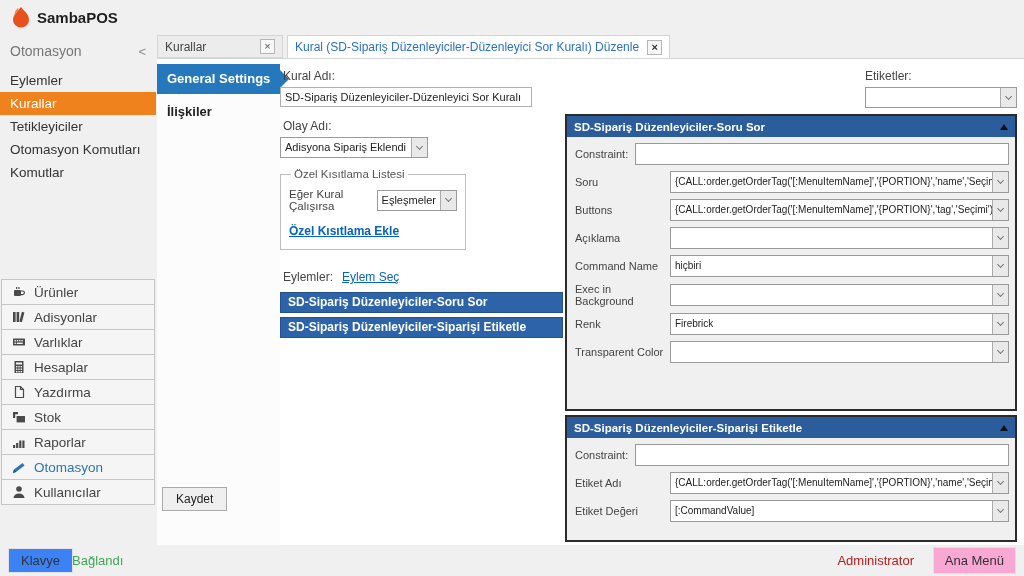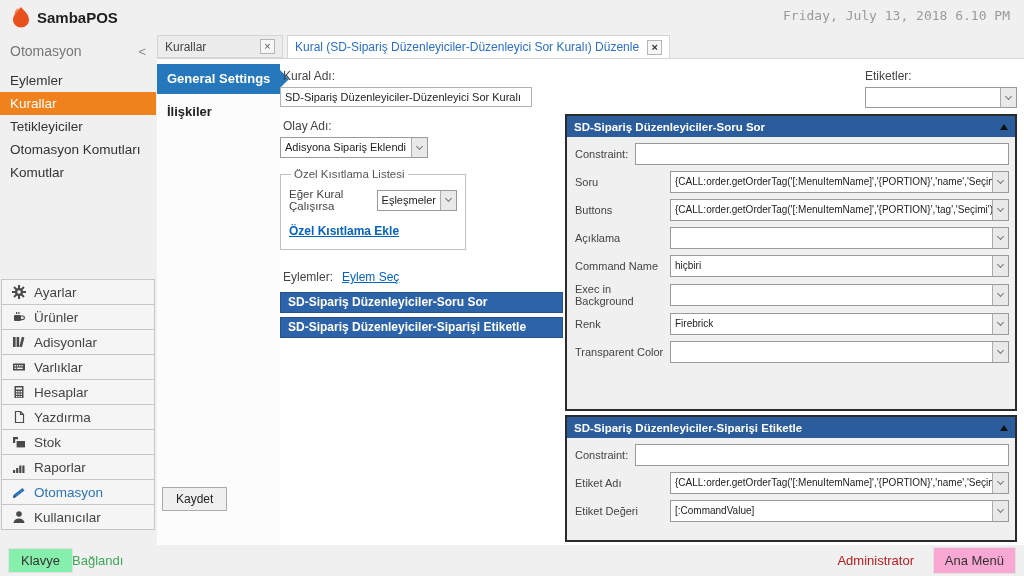--- a/index.html
+++ b/index.html
@@ -74,21 +74,21 @@
   .prow { display:flex; align-items:center; padding:6px 6px 0 6px; }
   .prow .lbl { font-size:11px; color:#444; flex:none; width:97px; padding-left:2px; }
   .prow .lbl-sm { width:62px; }
   .prow .ctrl { flex:1; min-width:0; }
   .p-txt { width:100%; height:22px; border:1px solid #9a9a9a; font-size:11px; padding:0 4px; font-family:"Liberation Sans", sans-serif; background:#fff; }
   .p-combo { height:22px; }
   .p-combo .combo-text { font-size:10px; padding-top:4px; }
 
   
   .statusbar { position:absolute; left:0; top:545px; width:1024px; height:31px; background:#f0f0f0; }
-  .kb-btn { position:absolute; left:8px; top:3px; background:#86efac; border:1px solid #e2e2e2; font-size:13px; color:#333; padding:4px 12px; font-family:"Liberation Sans", sans-serif; cursor:pointer; }
+  .kb-btn { position:absolute; left:8px; top:3px; background:#3b82f6; border:1px solid #e2e2e2; font-size:13px; color:#333; padding:4px 12px; font-family:"Liberation Sans", sans-serif; cursor:pointer; }
   .connected { position:absolute; left:72px; top:8px; font-size:13px; color:#3EA758; }
   .admin { position:absolute; right:110px; top:8px; font-size:13px; color:#b91c1c; }
   .menu-btn { position:absolute; right:8px; top:2px; background:#f9a8d4; border:1px solid #e2e2e2; font-size:13px; color:#333; padding:5px 11px; font-family:"Liberation Sans", sans-serif; cursor:pointer; }
 
   svg { display:block; }
 </style>
 </head>
 <body>
 
 <div id="app">
@@ -96,54 +96,34 @@
   <div class="top-header">
     <div class="logo">
       <span>
         <svg width="22" height="24" viewBox="0 0 22 24">
           <path d="M11 2 C14 6 19 9 19 15 A8 7.5 0 0 1 3 15 C3 10 7 7 11 2 Z" fill="#E8501E"></path>
           <path d="M8 3 C10 5 6 7 5 10 C4 7 6 5 8 3 Z" fill="#F5854A"></path>
         </svg>
       </span>
       <span class="logo-text">SambaPOS</span>
     </div>
-    <div class="datetime">Friday, July 13, 2018 6.10 PM</div>
   </div>
 
   <div class="sidebar">
     <div class="side-head">
       <span>Otomasyon</span>
       <span class="chev">&lt;</span>
     </div>
     <div class="nav-item">Eylemler</div>
     <div class="nav-item sel">Kurallar</div>
     <div class="nav-item">Tetikleyiciler</div>
     <div class="nav-item">Otomasyon Komutları</div>
     <div class="nav-item">Komutlar</div>
 
     <div class="accordion">
-      <div class="acc-row">
-        <span class="acc-ico">
-          <svg width="14" height="14" viewBox="0 0 14 14" fill="#4a4a4a">
-            <rect x="6" y="0" width="2" height="4"></rect>
-              <rect x="6" y="10" width="2" height="4"></rect>
-            <rect x="0" y="6" width="4" height="2"></rect>
-              <rect x="10" y="6" width="4" height="2"></rect>
-            <g transform="rotate(45 7 7)">
-                <rect x="6" y="0" width="2" height="4"></rect>
-                <rect x="6" y="10" width="2" height="4"></rect>
-                <rect x="0" y="6" width="4" height="2"></rect>
-                <rect x="10" y="6" width="4" height="2"></rect>
-              </g>
-            <circle cx="7" cy="7" r="4"></circle>
-              <circle cx="7" cy="7" r="1.8" fill="#f5f5f5"></circle>
-          </svg>
-        </span>
-        <span>Ayarlar</span>
-      </div>
       <div class="acc-row">
         <span class="acc-ico">
           <svg width="14" height="14" viewBox="0 0 14 14">
             <rect x="2" y="5" width="7" height="6" rx="1" fill="#4a4a4a"></rect>
             <path d="M9 6 h1.6 a1.8 1.8 0 0 1 0 3.6 H9" fill="none" stroke="#4a4a4a" stroke-width="1.2"></path>
             <rect x="4" y="2" width="1.2" height="2" fill="#4a4a4a"></rect>
               <rect x="6.3" y="2" width="1.2" height="2" fill="#4a4a4a"></rect>
           </svg>
         </span>
         <span>Ürünler</span>

